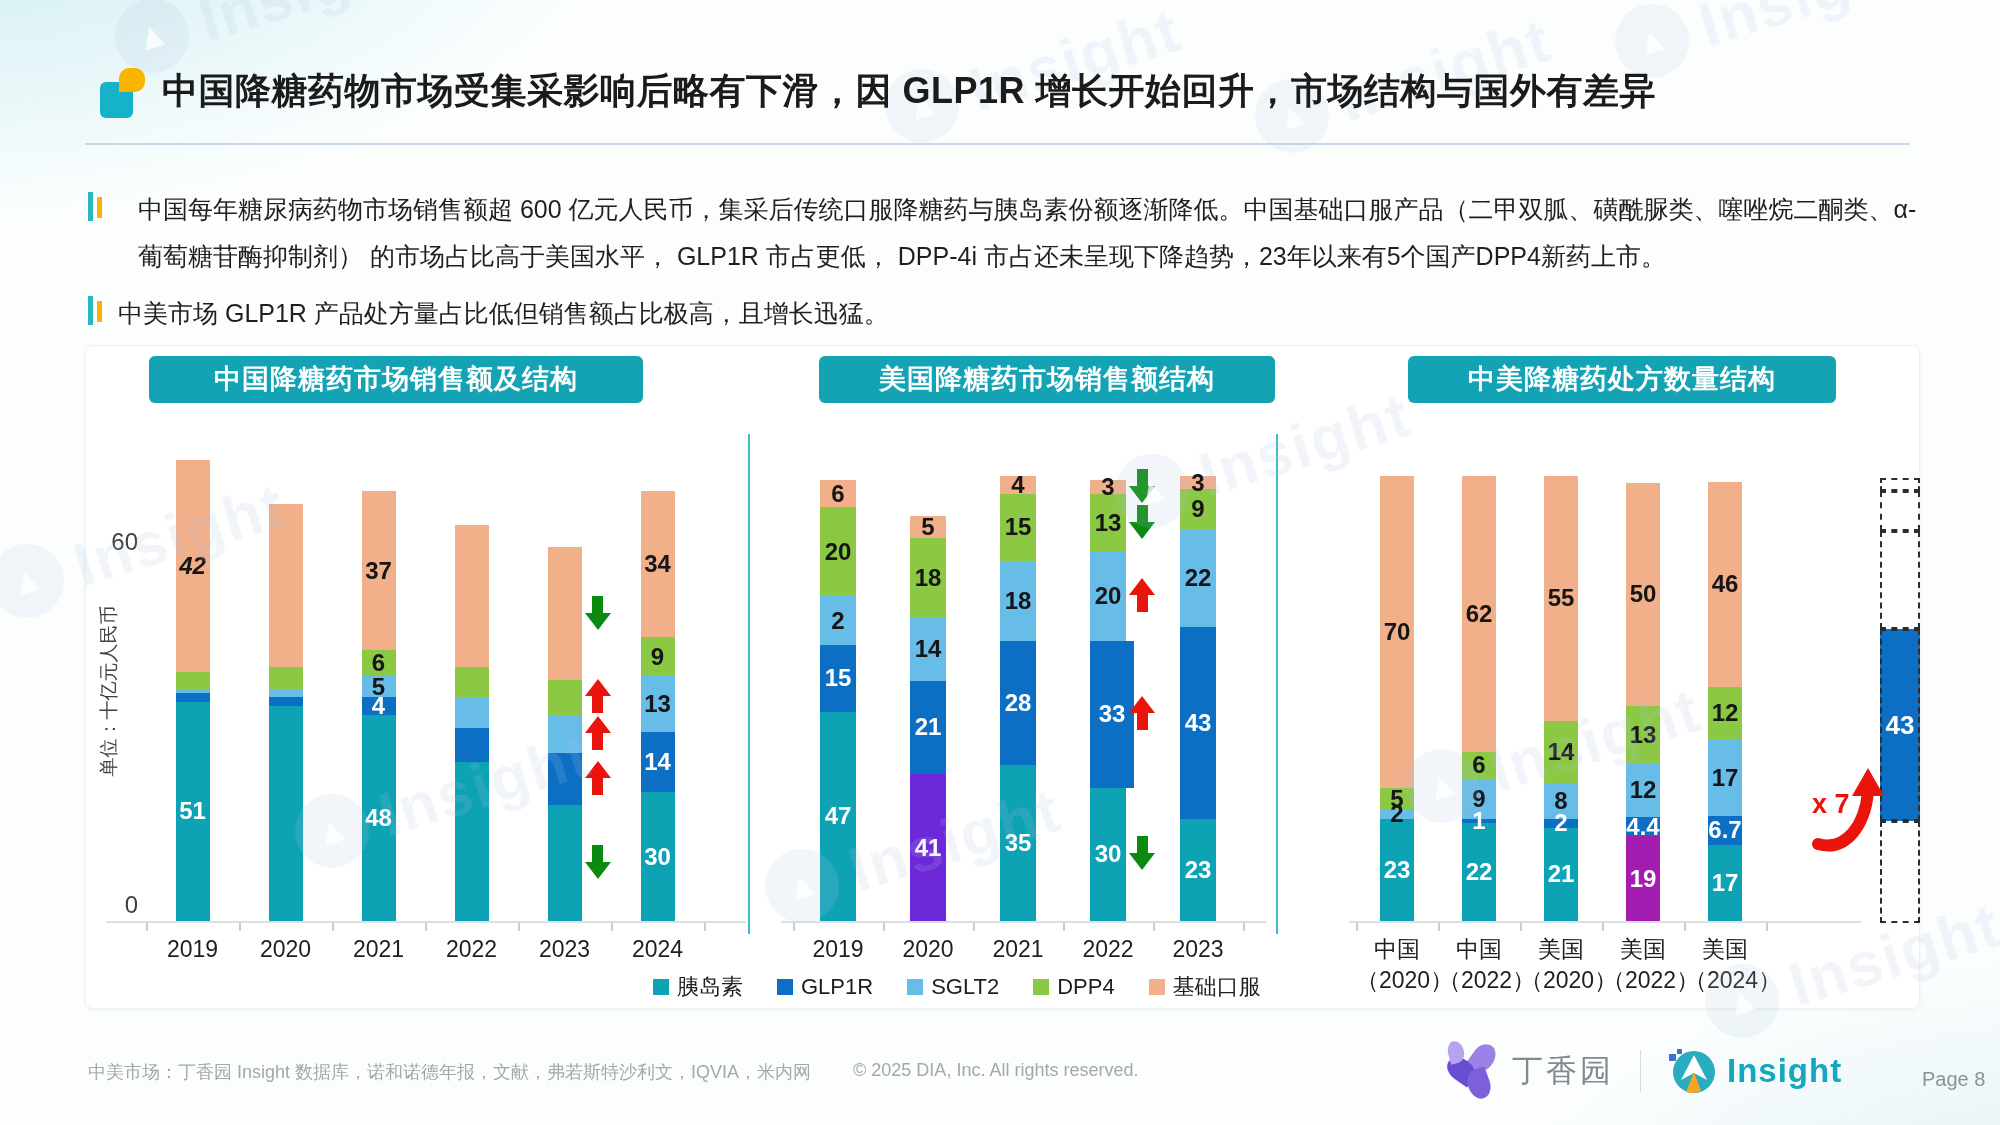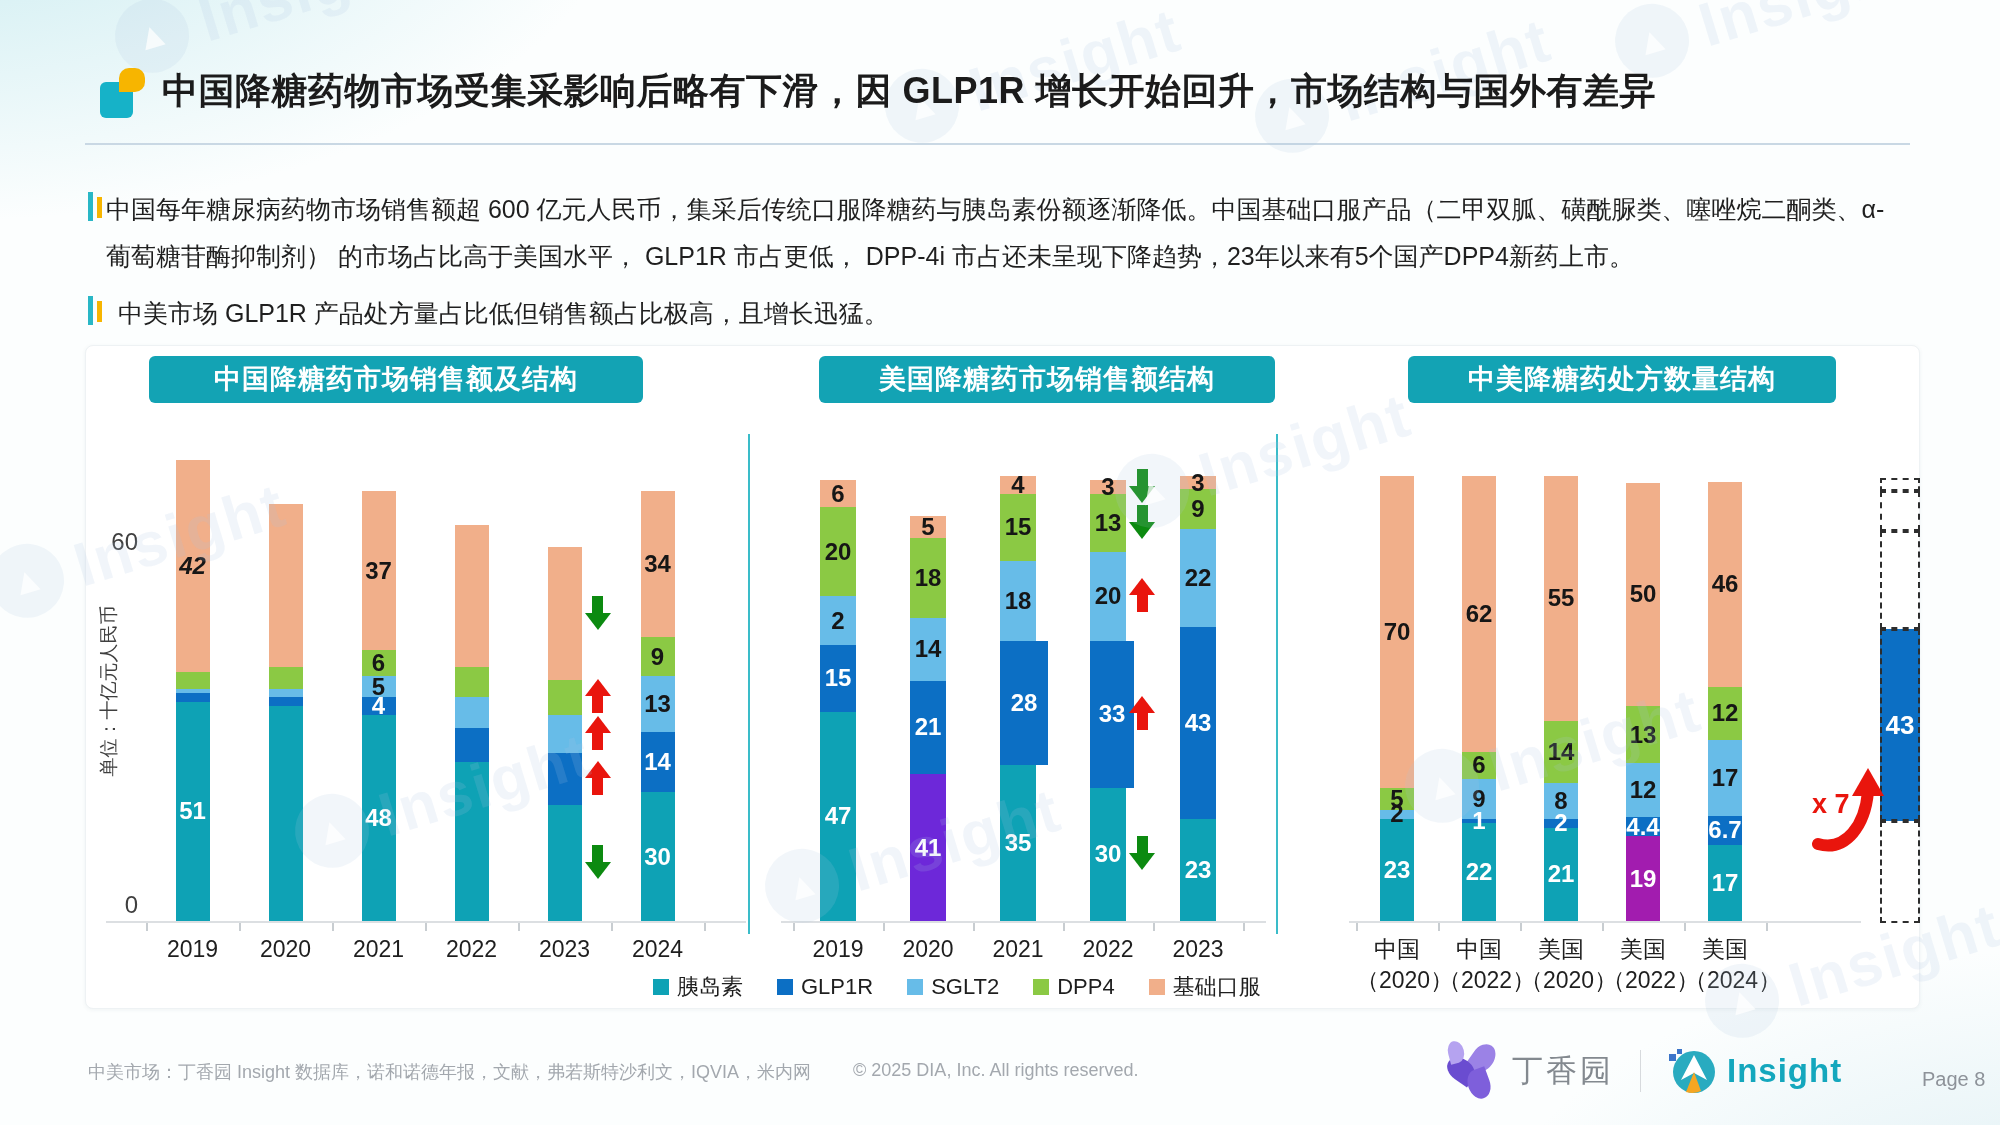--- a/index.html
+++ b/index.html
@@ -125,21 +125,21 @@
 
   <div class="title-row">
     <div class="t-ico">
       <div class="sq-teal"></div>
       <div class="sq-yellow"></div>
     </div>
     <div class="page-title">中国降糖药物市场受集采影响后略有下滑，因 GLP1R 增长开始回升，市场结构与国外有差异</div>
   </div>
   <div class="title-divider"></div>
 
-  <div class="bullet" style="top:186px;">
+  <div class="bullet" style="top:186px;gap:32px;">
     <div class="b-mark">
       <span class="m-teal"></span>
         <span class="m-yellow"></span>
     </div>
     <div class="b-text">中国每年糖尿病药物市场销售额超 600 亿元人民币，集采后传统口服降糖药与胰岛素份额逐渐降低。中国基础口服产品（二甲双胍、磺酰脲类、噻唑烷二酮类、α-葡萄糖苷酶抑制剂） 的市场占比高于美国水平， GLP1R 市占更低， DPP-4i 市占还未呈现下降趋势，23年以来有5个国产DPP4新药上市。</div>
   </div>
   <div class="bullet" style="top:290px;">
     <div class="b-mark">
       <span class="m-teal"></span>
         <span class="m-yellow"></span>
@@ -329,21 +329,21 @@
         <div class="seg" style="height: 22.25px; background: rgb(241, 175, 138);">
           <span class="seg-label" style="color: rgb(22, 22, 22);">5</span>
         </div>
       </div>
       <div class="xlab" style="left: 797px; width: 90px;">2020</div>
       <div class="tick" style="left: 797px;"></div>
       <div class="bar-stack" style="left: 914px; width: 36px; bottom: 87px;">
         <div class="seg" style="height: 155.75px; background: rgb(14, 162, 181);">
           <span class="seg-label" style="color: rgb(255, 255, 255);">35</span>
         </div>
-        <div class="seg" style="height: 124.6px; background: rgb(12, 111, 196); padding-left: 12px;">
+        <div class="seg" style="height: 124.6px; background: rgb(12, 111, 196);">
           <span class="seg-label" style="color: rgb(255, 255, 255);">28</span>
         </div>
         <div class="seg" style="height: 80.1px; background: rgb(103, 188, 232);">
           <span class="seg-label" style="color: rgb(22, 22, 22);">18</span>
         </div>
         <div class="seg" style="height: 66.75px; background: rgb(139, 201, 68);">
           <span class="seg-label" style="color: rgb(22, 22, 22);">15</span>
         </div>
         <div class="seg" style="height: 17.8px; background: rgb(241, 175, 138);">
           <span class="seg-label" style="color: rgb(22, 22, 22);">4</span>

